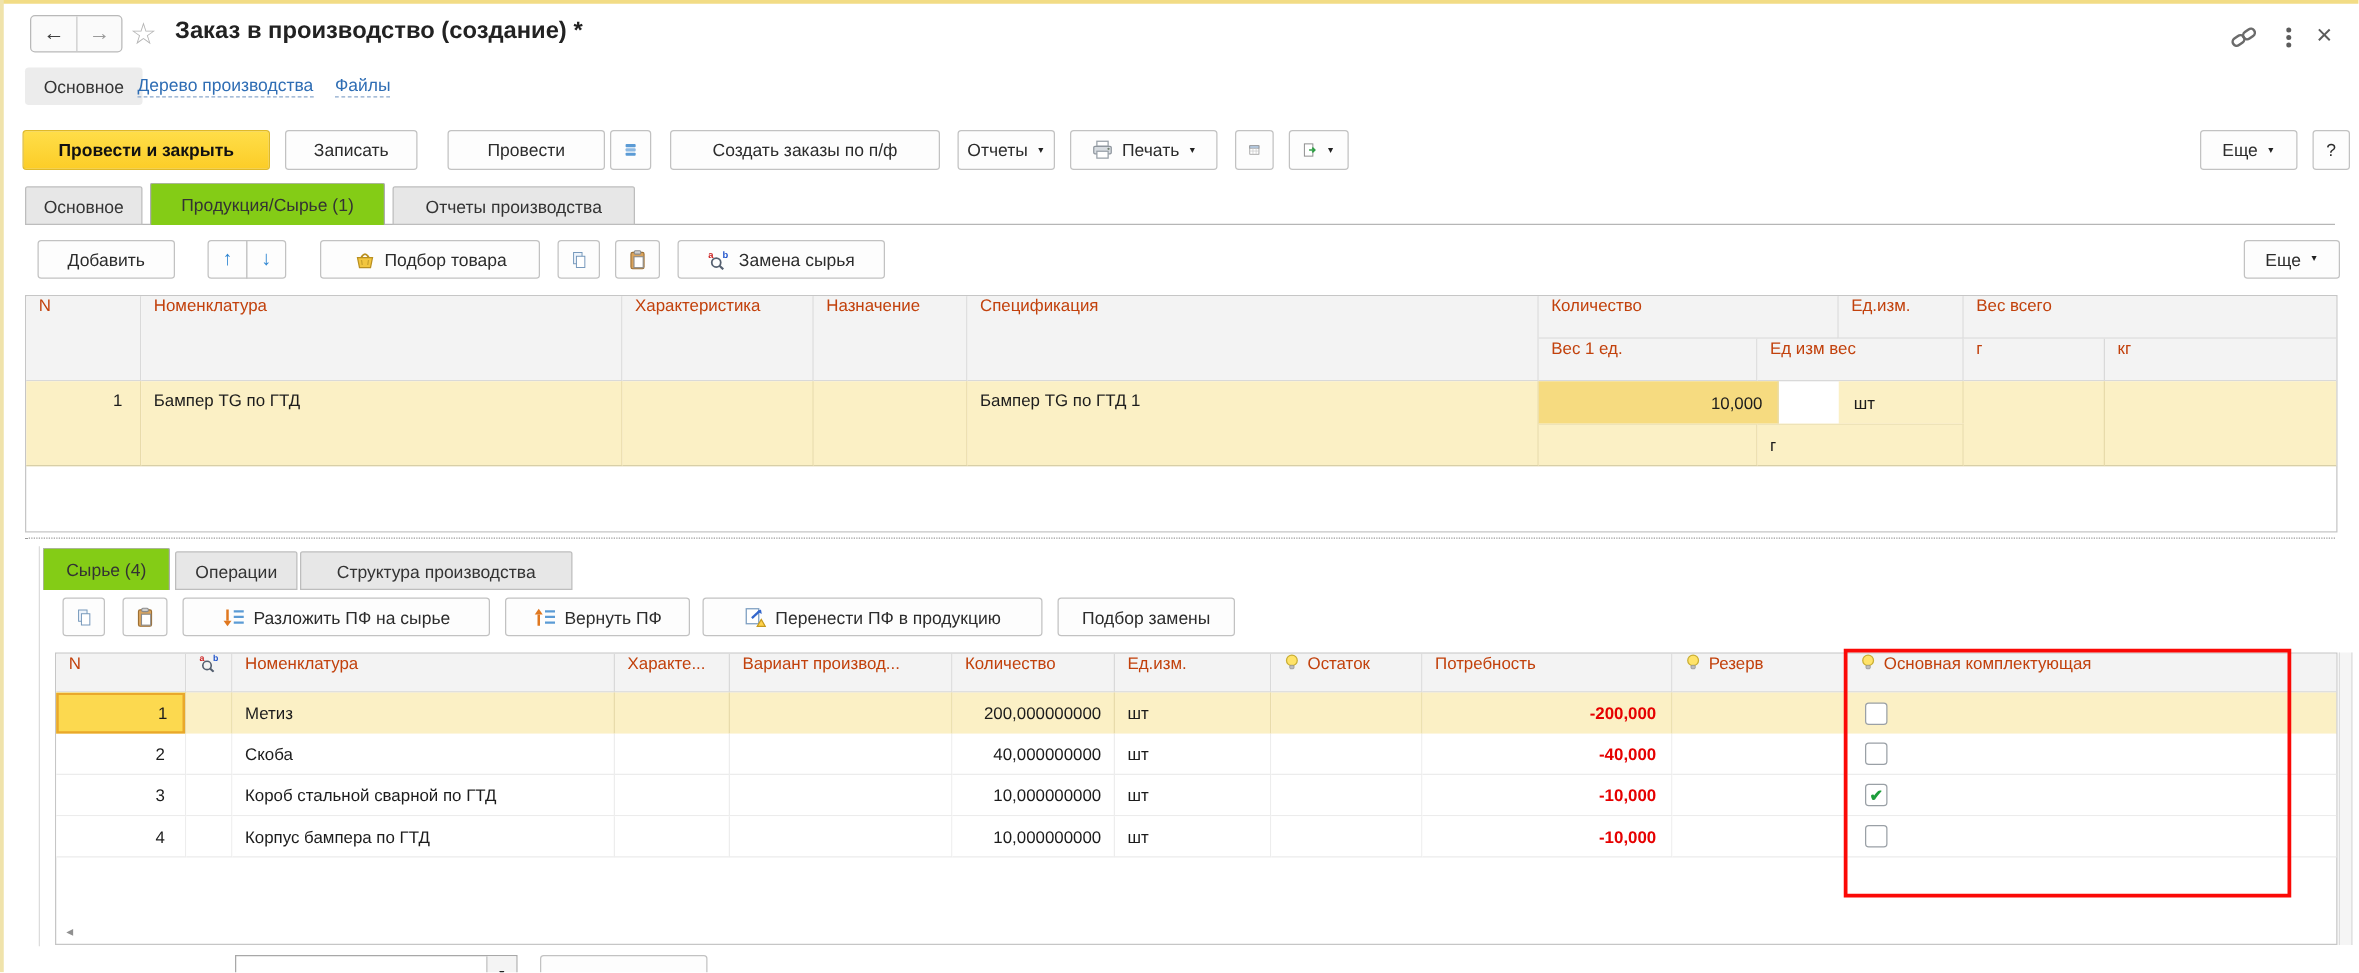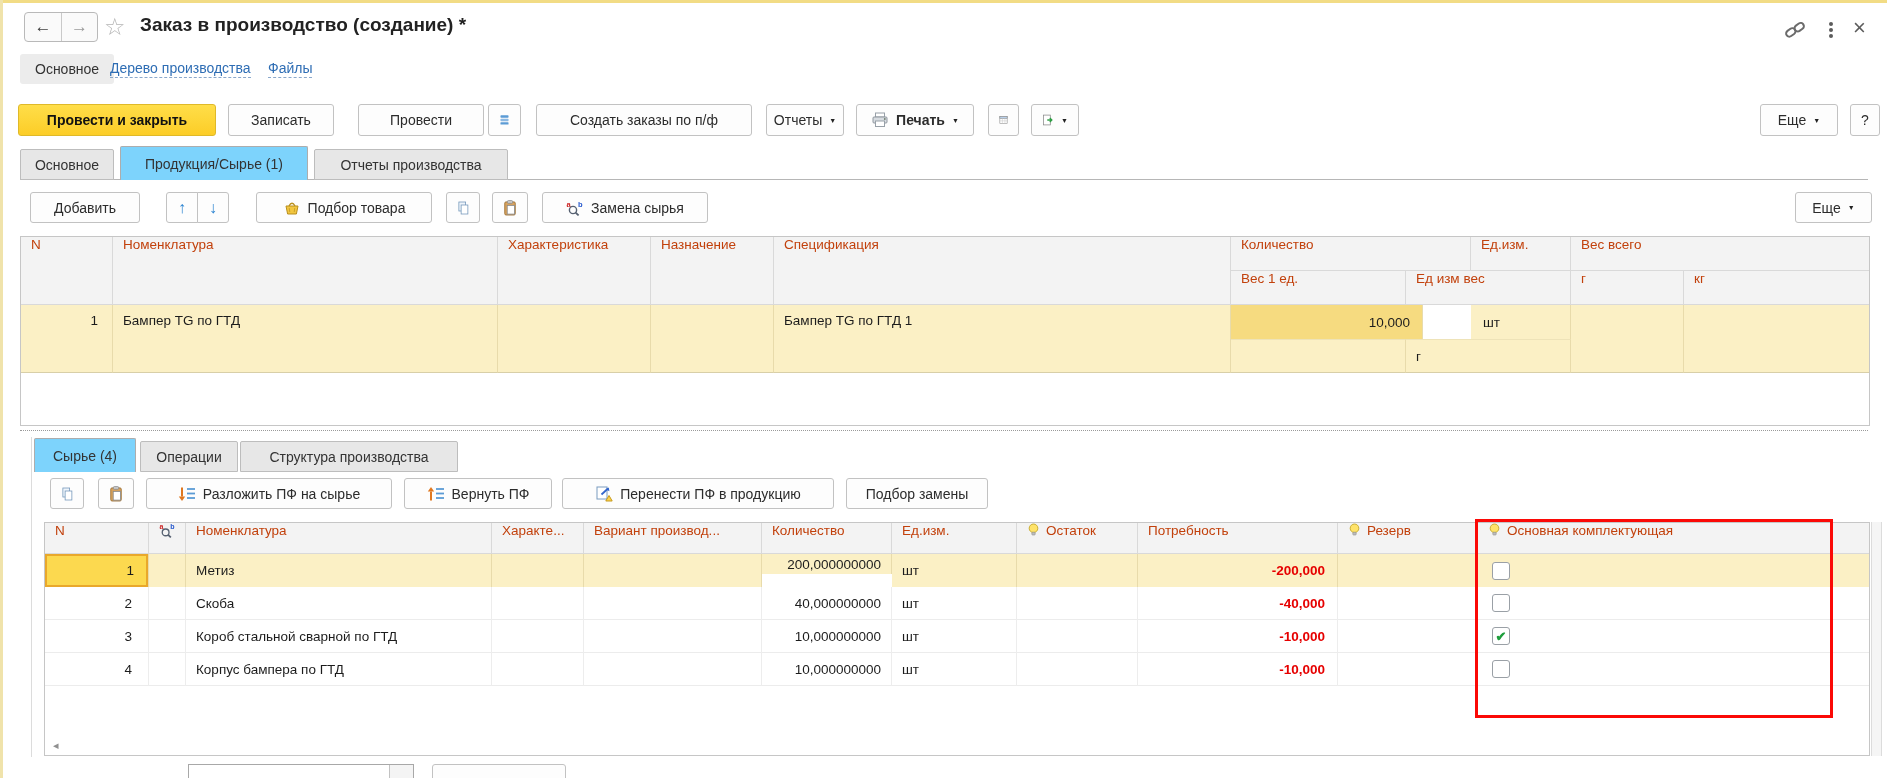--- a/index.html
+++ b/index.html
@@ -32,21 +32,21 @@
   .btn { position:absolute; height:32px; background:#fdfdfd; border:1px solid #c2c2c2; border-radius:3px;
          display:flex; align-items:center; justify-content:center; font-size:14px; color:#2c2c2c; gap:7px; padding:0 10px; cursor:default; white-space:nowrap; }
   .btn-sm { height:31px; }
   .btn-primary { background:linear-gradient(#ffde49,#fccd27); border-color:#dfb929; font-weight:bold; color:#111; }
   .caret { font-size:7px; color:#222; line-height:1; }
   .arrow-blue { color:#2f86d2; font-weight:bold; font-size:16px; }
 
   
   .tab { position:absolute; height:31px; background:#e7e7e7; border:1px solid #bdbdbd; border-radius:2px 2px 0 0;
          display:flex; align-items:center; justify-content:center; font-size:14px; color:#333; padding:0 14px; }
-  .tab-active { background:#7dd3fc; border-color:#adadad; border-bottom:none; z-index:3; }
+  .tab-active { background:#84cc16; border-color:#adadad; border-bottom:none; z-index:3; }
   .tabline { height:1px; background:#b6b6b6; }
 
   
   .tbl { position:absolute; background:#fff; border:1px solid #c6c6c6; }
   .cell { position:absolute; overflow:hidden; font-size:13.5px; }
   .hcell { background:#f3f3f3; color:#c2410c; border-right:1px solid #d9d9d9; border-bottom:1px solid #d9d9d9;
            display:flex; align-items:flex-start; padding:0 10px; gap:6px; }
   .ycell { background:#fbf0c5; border-right:1px solid #e8dbab; }
   .wcell { background:#fff; border-right:1px solid #ededed; }
   .tcell-top { padding:8px 10px 0 10px; }
@@ -126,21 +126,21 @@
       <rect x="2" y="10.9" width="11" height="3.4" rx="1" fill="#5b9bd5"></rect>
     </svg>
   </div>
   <div class="btn" style="left:536px; top:104px; width:216px;">
     <span>Создать заказы по п/ф</span>
   </div>
   <div class="btn" style="left:766px; top:104px; width:78px;">
     <span>Отчеты</span>
     <span class="caret">▼</span>
   </div>
-  <div class="btn" style="left:856px; top:104px; width:118px;font-weight:bold;">
+  <div class="btn" style="left:856px; top:104px; width:118px;">
     <svg width="18" height="16" viewBox="0 0 18 16">
       <rect x="4.5" y="1" width="9" height="4" fill="#fff" stroke="#98a0a8"></rect>
       <rect x="2" y="5" width="14" height="6" rx="1" fill="#d7dce1" stroke="#8f969e"></rect>
       <rect x="4.5" y="9" width="9" height="5.5" fill="#fff" stroke="#98a0a8"></rect>
       <circle cx="13.8" cy="7" r="0.9" fill="#6d7d6d"></circle>
     </svg>
     <span>Печать</span>
     <span class="caret">▼</span>
   </div>
   <div class="btn" style="left:988px; top:104px; width:31px;">
@@ -390,21 +390,21 @@
       </svg>
       <span>Основная комплектующая</span>
     </div>
 
     <div>
       <div class="cell ycell vmid num cell-cursor" style="left:0; top:31px; width:104px; height:33px; justify-content:flex-end; padding:0 14px;">1</div>
       <div class="cell ycell" style="left:104px; top:31px; width:37px; height:33px;"></div>
       <div class="cell ycell vmid" style="left:141px; top:31px; width:306px; height:33px; padding:0 10px;">Метиз</div>
       <div class="cell ycell" style="left:447px; top:31px; width:92px; height:33px;"></div>
       <div class="cell ycell" style="left:539px; top:31px; width:178px; height:33px;"></div>
-      <div class="cell ycell vmid num" style="left:717px; top:31px; width:130px; height:20px; justify-content:flex-end; padding:0 10px;">200,000000000</div>
+      <div class="cell ycell vmid num" style="left:717px; top:31px; width:130px; height:33px; justify-content:flex-end; padding:0 10px;">200,000000000</div>
       <div class="cell ycell vmid" style="left:847px; top:31px; width:125px; height:33px; padding:0 10px;">шт</div>
       <div class="cell ycell" style="left:972px; top:31px; width:121px; height:33px;"></div>
       <div class="cell ycell vmid num neg" style="left:1093px; top:31px; width:200px; height:33px; justify-content:flex-end; padding:0 12px;">-200,000</div>
       <div class="cell ycell" style="left:1293px; top:31px; width:140px; height:33px;"></div>
       <div class="cell ycell vmid" style="left:1433px; top:31px; width:391px; height:33px; padding:0 14px; border-right:none;">
         <span class="checkbox">
             <span class="cb-check" style="visibility: hidden;">✔</span>
           </span>
       </div>
     </div>

